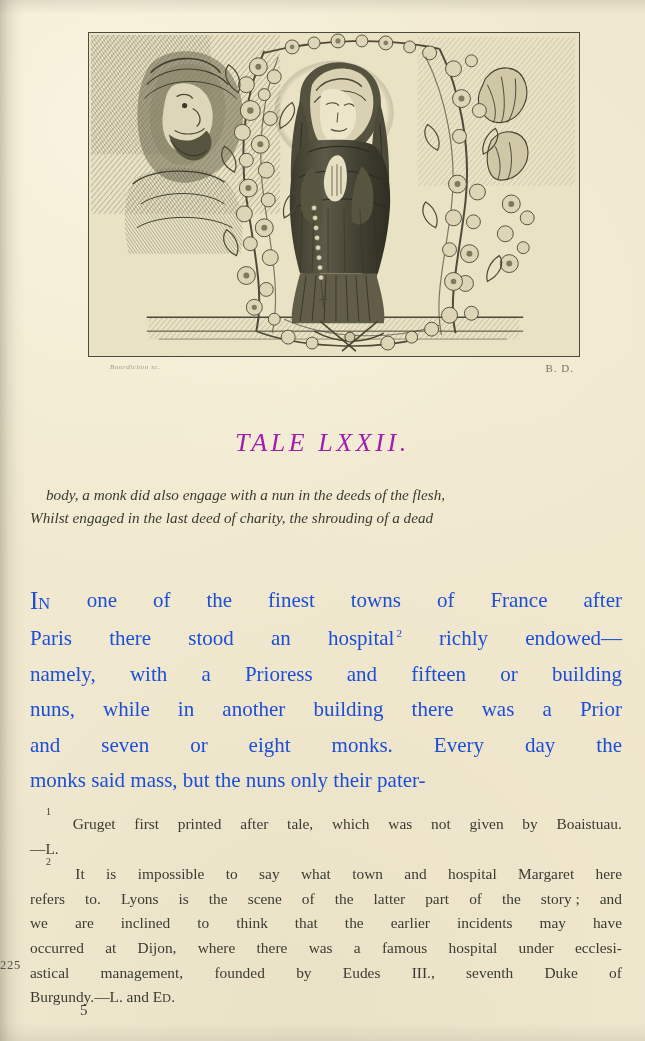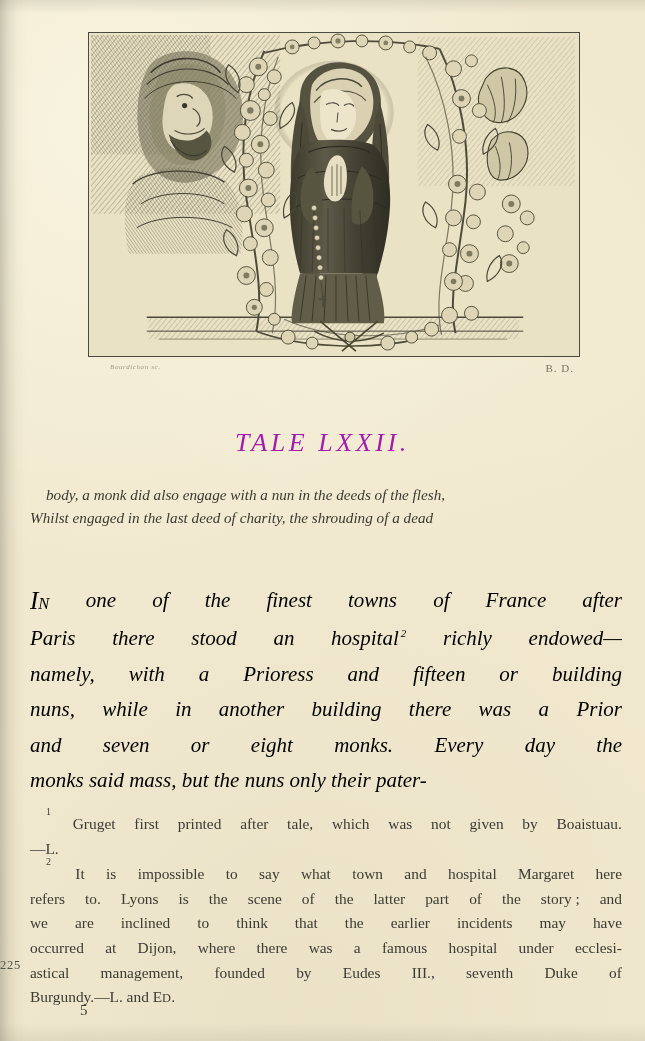--- a/index.html
+++ b/index.html
@@ -135,22 +135,21 @@
   }
 
   
   .body-text {
     position: absolute;
     left: 30px;
     width: 592px;
     top: 583px;
     font-size: 21px;
     line-height: 35.4px;
-    color: #000000;
-    font-style: italic;
+    color: #1d4ed8;
   }
   .body-text .bline {
     display: flex;
     justify-content: space-between;
     white-space: nowrap;
   }
   .body-text .bline.last { display: block; }
   .body-text .dropcap {
     font-size: 25px;
   }

